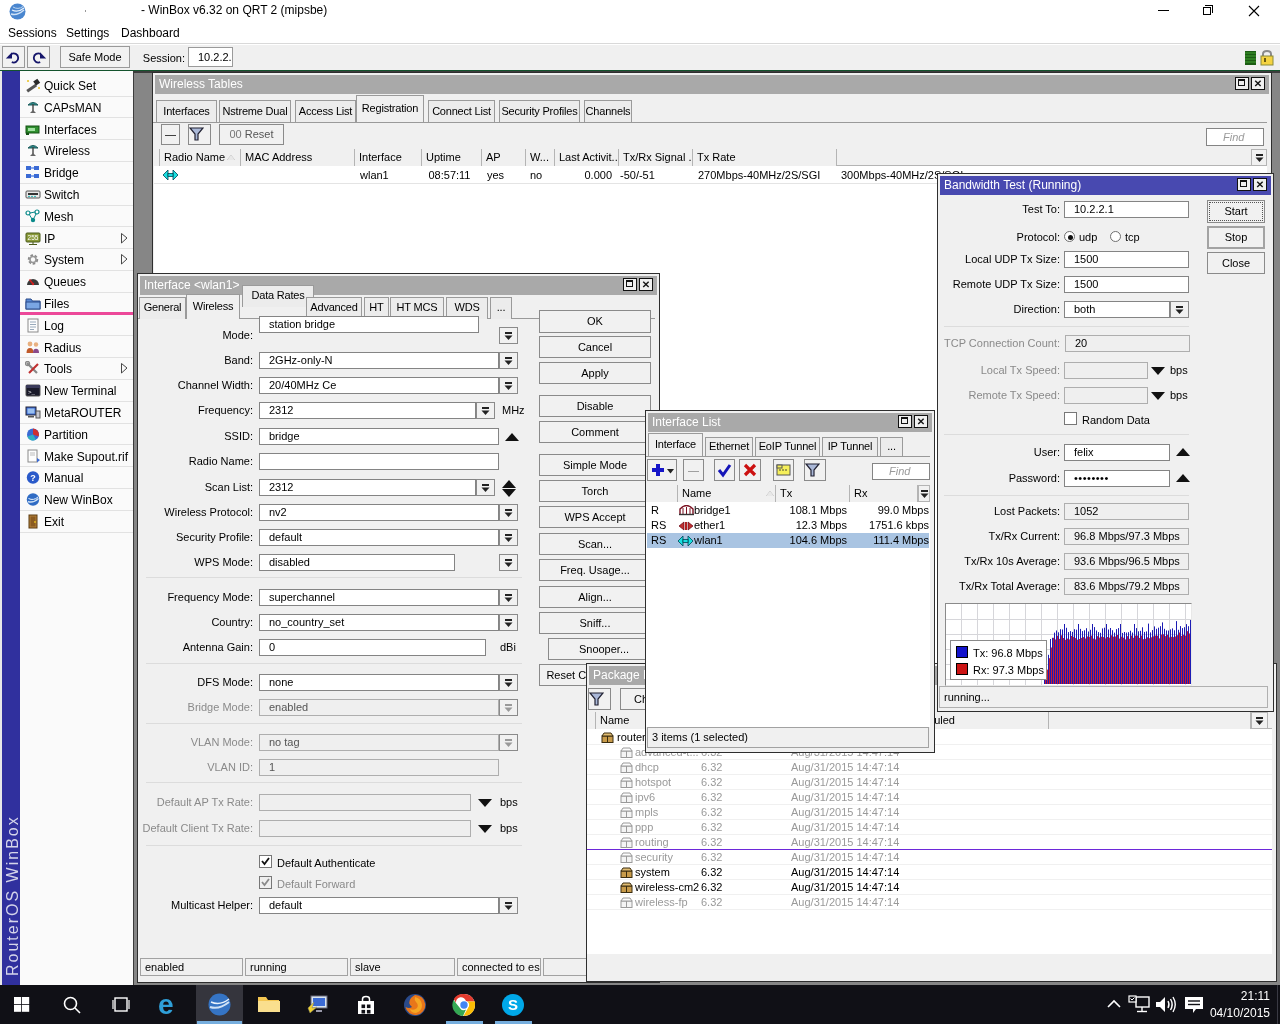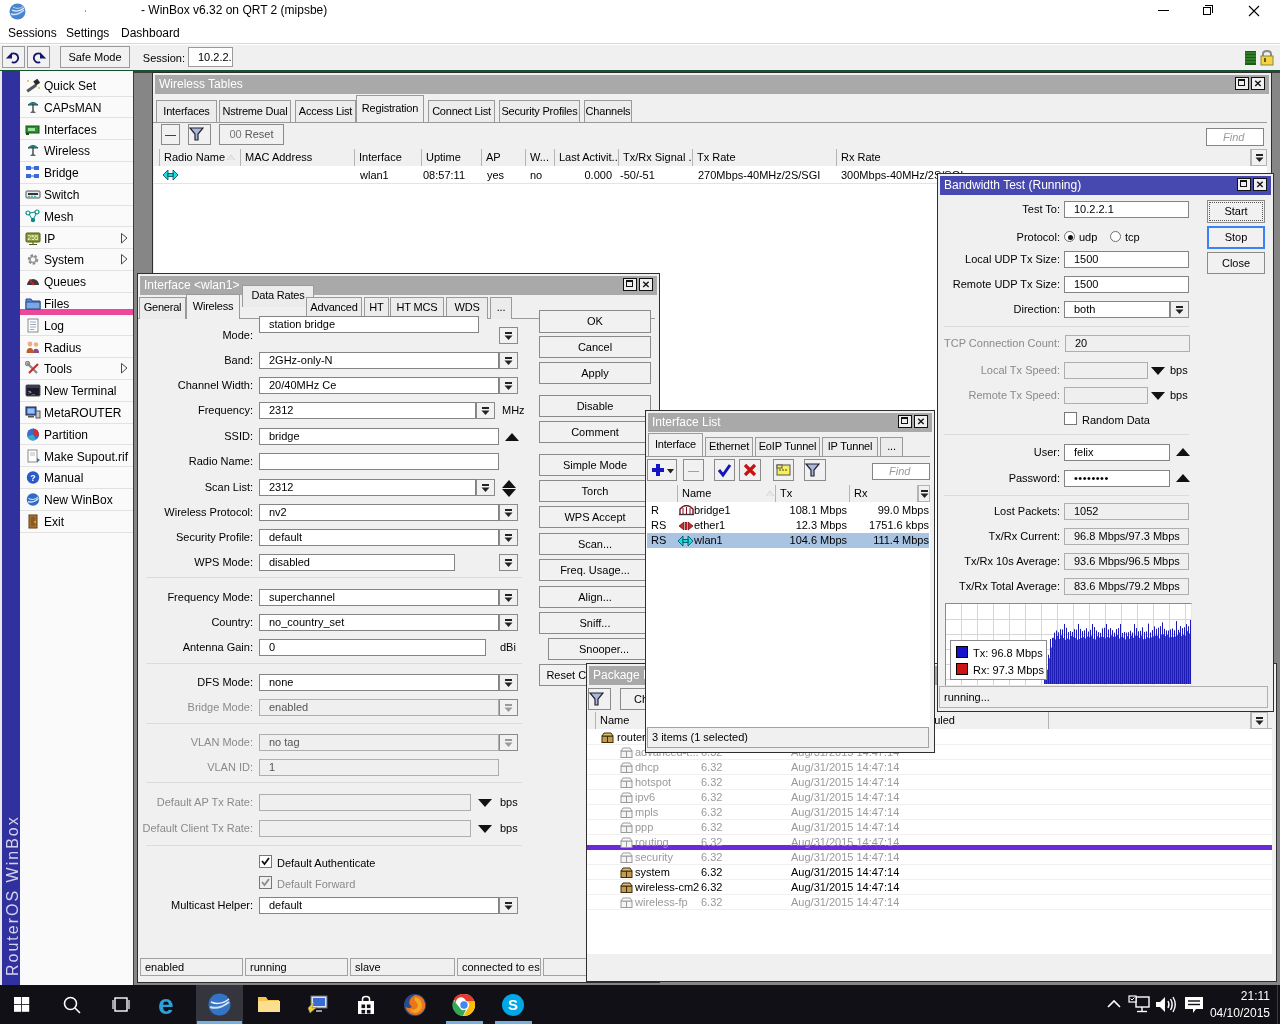--- a/index.html
+++ b/index.html
@@ -184,21 +184,21 @@
 <div class="abs" style="left:20px;top:271.1px;width:113px;height:21.8px;border-bottom:1px solid #e2e2e2;background:#fafafa">
 <div class="abs" style="left:5px;top:3px">
       <svg width="16" height="15" viewBox="0 0 16 15">
         <path d="M2 11 A6 6 0 0 1 14 11 Z" fill="#3a3a3a"></path>
         <path d="M8 10 L4.5 5.5" stroke="#d02020" stroke-width="1.6"></path>
         <circle cx="8" cy="10" r="1.2" fill="#d02020"></circle>
       </svg>
     </div>
 <div class="abs" style="left:24px;top:4px;font-size:12px;color:#000">Queues</div>
 </div>
-<div class="abs" style="left:20px;top:292.9px;width:113px;height:21.8px;border-bottom:6px solid #ec4899;background:#fafafa">
+<div class="abs" style="left:20px;top:292.9px;width:113px;height:21.8px;border-bottom:3px solid #ec4899;background:#fafafa">
 <div class="abs" style="left:5px;top:3px">
       <svg width="16" height="15" viewBox="0 0 16 15">
         <path d="M1 3 h5 l1.5 2 H15 v8 H1 Z" fill="#5a8ad4" stroke="#2a4a8a"></path>
         <rect x="1" y="6" width="14" height="7" fill="#7aa6e4" stroke="#2a4a8a"></rect>
       </svg>
     </div>
 <div class="abs" style="left:24px;top:4px;font-size:12px;color:#000">Files</div>
 </div>
 <div class="abs" style="left:20px;top:314.7px;width:113px;height:21.8px;border-bottom:1px solid #e2e2e2;background:#fafafa">
 <div class="abs" style="left:5px;top:3px">
@@ -333,37 +333,36 @@
 <div class="hdr" style="left:1px;top:76px;width:6px;height:17px"></div>
 <div class="hdr" style="left:7px;top:76px;width:81px;height:17px">Radio Name</div>
 <div class="hdr" style="left:88px;top:76px;width:114px;height:17px">MAC Address</div>
 <div class="hdr" style="left:202px;top:76px;width:67px;height:17px">Interface</div>
 <div class="hdr" style="left:269px;top:76px;width:60px;height:17px">Uptime</div>
 <div class="hdr" style="left:329px;top:76px;width:44px;height:17px">AP</div>
 <div class="hdr" style="left:373px;top:76px;width:29px;height:17px">W...</div>
 <div class="hdr" style="left:402px;top:76px;width:64px;height:17px">Last Activit...</div>
 <div class="hdr" style="left:466px;top:76px;width:74px;height:17px">Tx/Rx Signal ...</div>
 <div class="hdr" style="left:540px;top:76px;width:144px;height:17px">Tx Rate</div>
-<div class="hdr" style="left:684px;top:76px;width:414px;height:17px">Rx Rate</div>
 <div class="abs" style="left:74px;top:82px;width:0;height:0;border-left:4px solid transparent;border-right:4px solid transparent;border-bottom:5px solid #e8e8e8;filter:drop-shadow(0 0 0.5px #888)"></div>
 <div class="cmb" style="left:1098px;top:76px;width:16px;height:17px;border-color:#b4b4b4">
       <svg width="9" height="8" viewBox="0 0 9 8">
         <rect x="1" y="0" width="7" height="2" fill="#222"></rect>
         <path d="M0.5 3.5 L8.5 3.5 L4.5 8 Z" fill="#222"></path>
       </svg>
     </div>
 <div class="abs" style="left:1px;top:93px;width:1113px;height:563px;background:#fff"></div>
 <div class="abs" style="left:1px;top:93px;width:1113px;height:18px;background:#fff;border-bottom:1px solid #e4e4e4;font-size:11px">
 <svg class="abs" style="left:9px;top:3px" width="15" height="12" viewBox="0 0 15 12">
         <path d="M0 6 L5 1 L5 11 Z" fill="#19e0e0" stroke="#045" stroke-width="0.8"></path>
         <path d="M15 6 L10 1 L10 11 Z" fill="#19e0e0" stroke="#045" stroke-width="0.8"></path>
         <rect x="5" y="4.5" width="5" height="3" fill="#19e0e0" stroke="#045" stroke-width="0.8"></rect>
       </svg>
 <div class="abs" style="left:206px;top:3px">wlan1</div>
-<div class="abs" style="left:269px;top:3px;width:53px;text-align:left">08:57:11</div>
+<div class="abs" style="left:269px;top:3px;width:53px;text-align:center">08:57:11</div>
 <div class="abs" style="left:333px;top:3px">yes</div>
 <div class="abs" style="left:376px;top:3px">no</div>
 <div class="abs" style="left:402px;top:3px;width:56px;text-align:right">0.000</div>
 <div class="abs" style="left:466px;top:3px">-50/-51</div>
 <div class="abs" style="left:544px;top:3px">270Mbps-40MHz/2S/SGI</div>
 <div class="abs" style="left:687px;top:3px">300Mbps-40MHz/2S/SGI</div>
 </div>
 </div>
 <div class="win" style="left:137px;top:273px;width:523px;height:710px">
 <div class="tbar ina">Interface &lt;wlan1&gt;<div class="abs" style="left:483px;top:2px;width:14px;height:13px;background:#f0f0f0;border:1px solid #111">
@@ -635,21 +634,21 @@
 <div class="abs" style="left:0;top:156px;width:685px;height:15px;border-bottom:1px solid #f0f0f0;color:#9a9a9a">
 <svg class="abs" style="left:33px;top:2px" width="13" height="11" viewBox="0 0 13 11">
         <rect x="1" y="4" width="11" height="6.5" fill="#f4f4f4" stroke="#9a9a9a" stroke-width="1"></rect>
         <path d="M1 4 L3 1 L10 1 L12 4 Z" fill="#fcfcfc" stroke="#9a9a9a" stroke-width="1"></path>
         <line x1="6.5" y1="4" x2="6.5" y2="10" stroke="#9a9a9a"></line>
       </svg>
 <div class="abs" style="left:48px;top:1px">ppp</div>
 <div class="abs" style="left:114px;top:1px">6.32</div>
 <div class="abs" style="left:204px;top:1px">Aug/31/2015 14:47:14</div>
 </div>
-<div class="abs" style="left:0;top:171px;width:685px;height:15px;border-bottom:5px solid #6d28d9;color:#9a9a9a">
+<div class="abs" style="left:0;top:171px;width:685px;height:15px;border-bottom:1px solid #6d28d9;color:#9a9a9a">
 <svg class="abs" style="left:33px;top:2px" width="13" height="11" viewBox="0 0 13 11">
         <rect x="1" y="4" width="11" height="6.5" fill="#f4f4f4" stroke="#9a9a9a" stroke-width="1"></rect>
         <path d="M1 4 L3 1 L10 1 L12 4 Z" fill="#fcfcfc" stroke="#9a9a9a" stroke-width="1"></path>
         <line x1="6.5" y1="4" x2="6.5" y2="10" stroke="#9a9a9a"></line>
       </svg>
 <div class="abs" style="left:48px;top:1px">routing</div>
 <div class="abs" style="left:114px;top:1px">6.32</div>
 <div class="abs" style="left:204px;top:1px">Aug/31/2015 14:47:14</div>
 </div>
 <div class="abs" style="left:0;top:186px;width:685px;height:15px;border-bottom:1px solid #f0f0f0;color:#9a9a9a">
@@ -1011,21 +1010,21 @@
       </svg>
 </div>
 <div class="abs" style="left:12px;top:466px;width:97px;height:40px;background:#fff;border:1px solid #8a8a8a;font-size:11px">
 <div class="abs" style="left:5px;top:5px;width:12px;height:12px;background:#1414cc;border:1px solid #000"></div>
 <div class="abs" style="left:22px;top:6px">Tx:  96.8 Mbps</div>
 <div class="abs" style="left:5px;top:22px;width:12px;height:12px;background:#cc1414;border:1px solid #000"></div>
 <div class="abs" style="left:22px;top:23px">Rx:  97.3 Mbps</div>
 </div>
 <div class="sunk" style="left:1px;top:512px;width:329px;height:22px;line-height:20px;border-color:#b0b0b0">running...</div>
 <div class="btn" style="left:269px;top:26px;width:58px;height:23px;line-height:21px"><div style="position:absolute;left:1px;top:1px;right:1px;bottom:1px;border:1px dotted #555"></div>Start</div>
-<div class="btn" style="left:269px;top:52px;width:58px;height:23px;line-height:19px;border:2px solid #3b82f6">Stop</div>
+<div class="btn" style="left:269px;top:52px;width:58px;height:23px;line-height:19px;border:2px solid #a3a3a3">Stop</div>
 <div class="btn" style="left:269px;top:78px;width:58px;height:22px;line-height:20px">Close</div>
 </div>
 <div class="abs" style="left:0;top:985px;width:1280px;height:39px;background:#101016">
 <svg class="abs" style="left:14px;top:12px" width="16" height="15" viewBox="0 0 16 15">
       <rect x="0" y="0" width="7.2" height="7" fill="#fff"></rect>
       <rect x="8" y="0" width="7.2" height="7" fill="#fff"></rect>
       <rect x="0" y="7.8" width="7.2" height="7" fill="#fff"></rect>
       <rect x="8" y="7.8" width="7.2" height="7" fill="#fff"></rect>
     </svg>
 <svg class="abs" style="left:62px;top:10px" width="20" height="20" viewBox="0 0 20 20">

